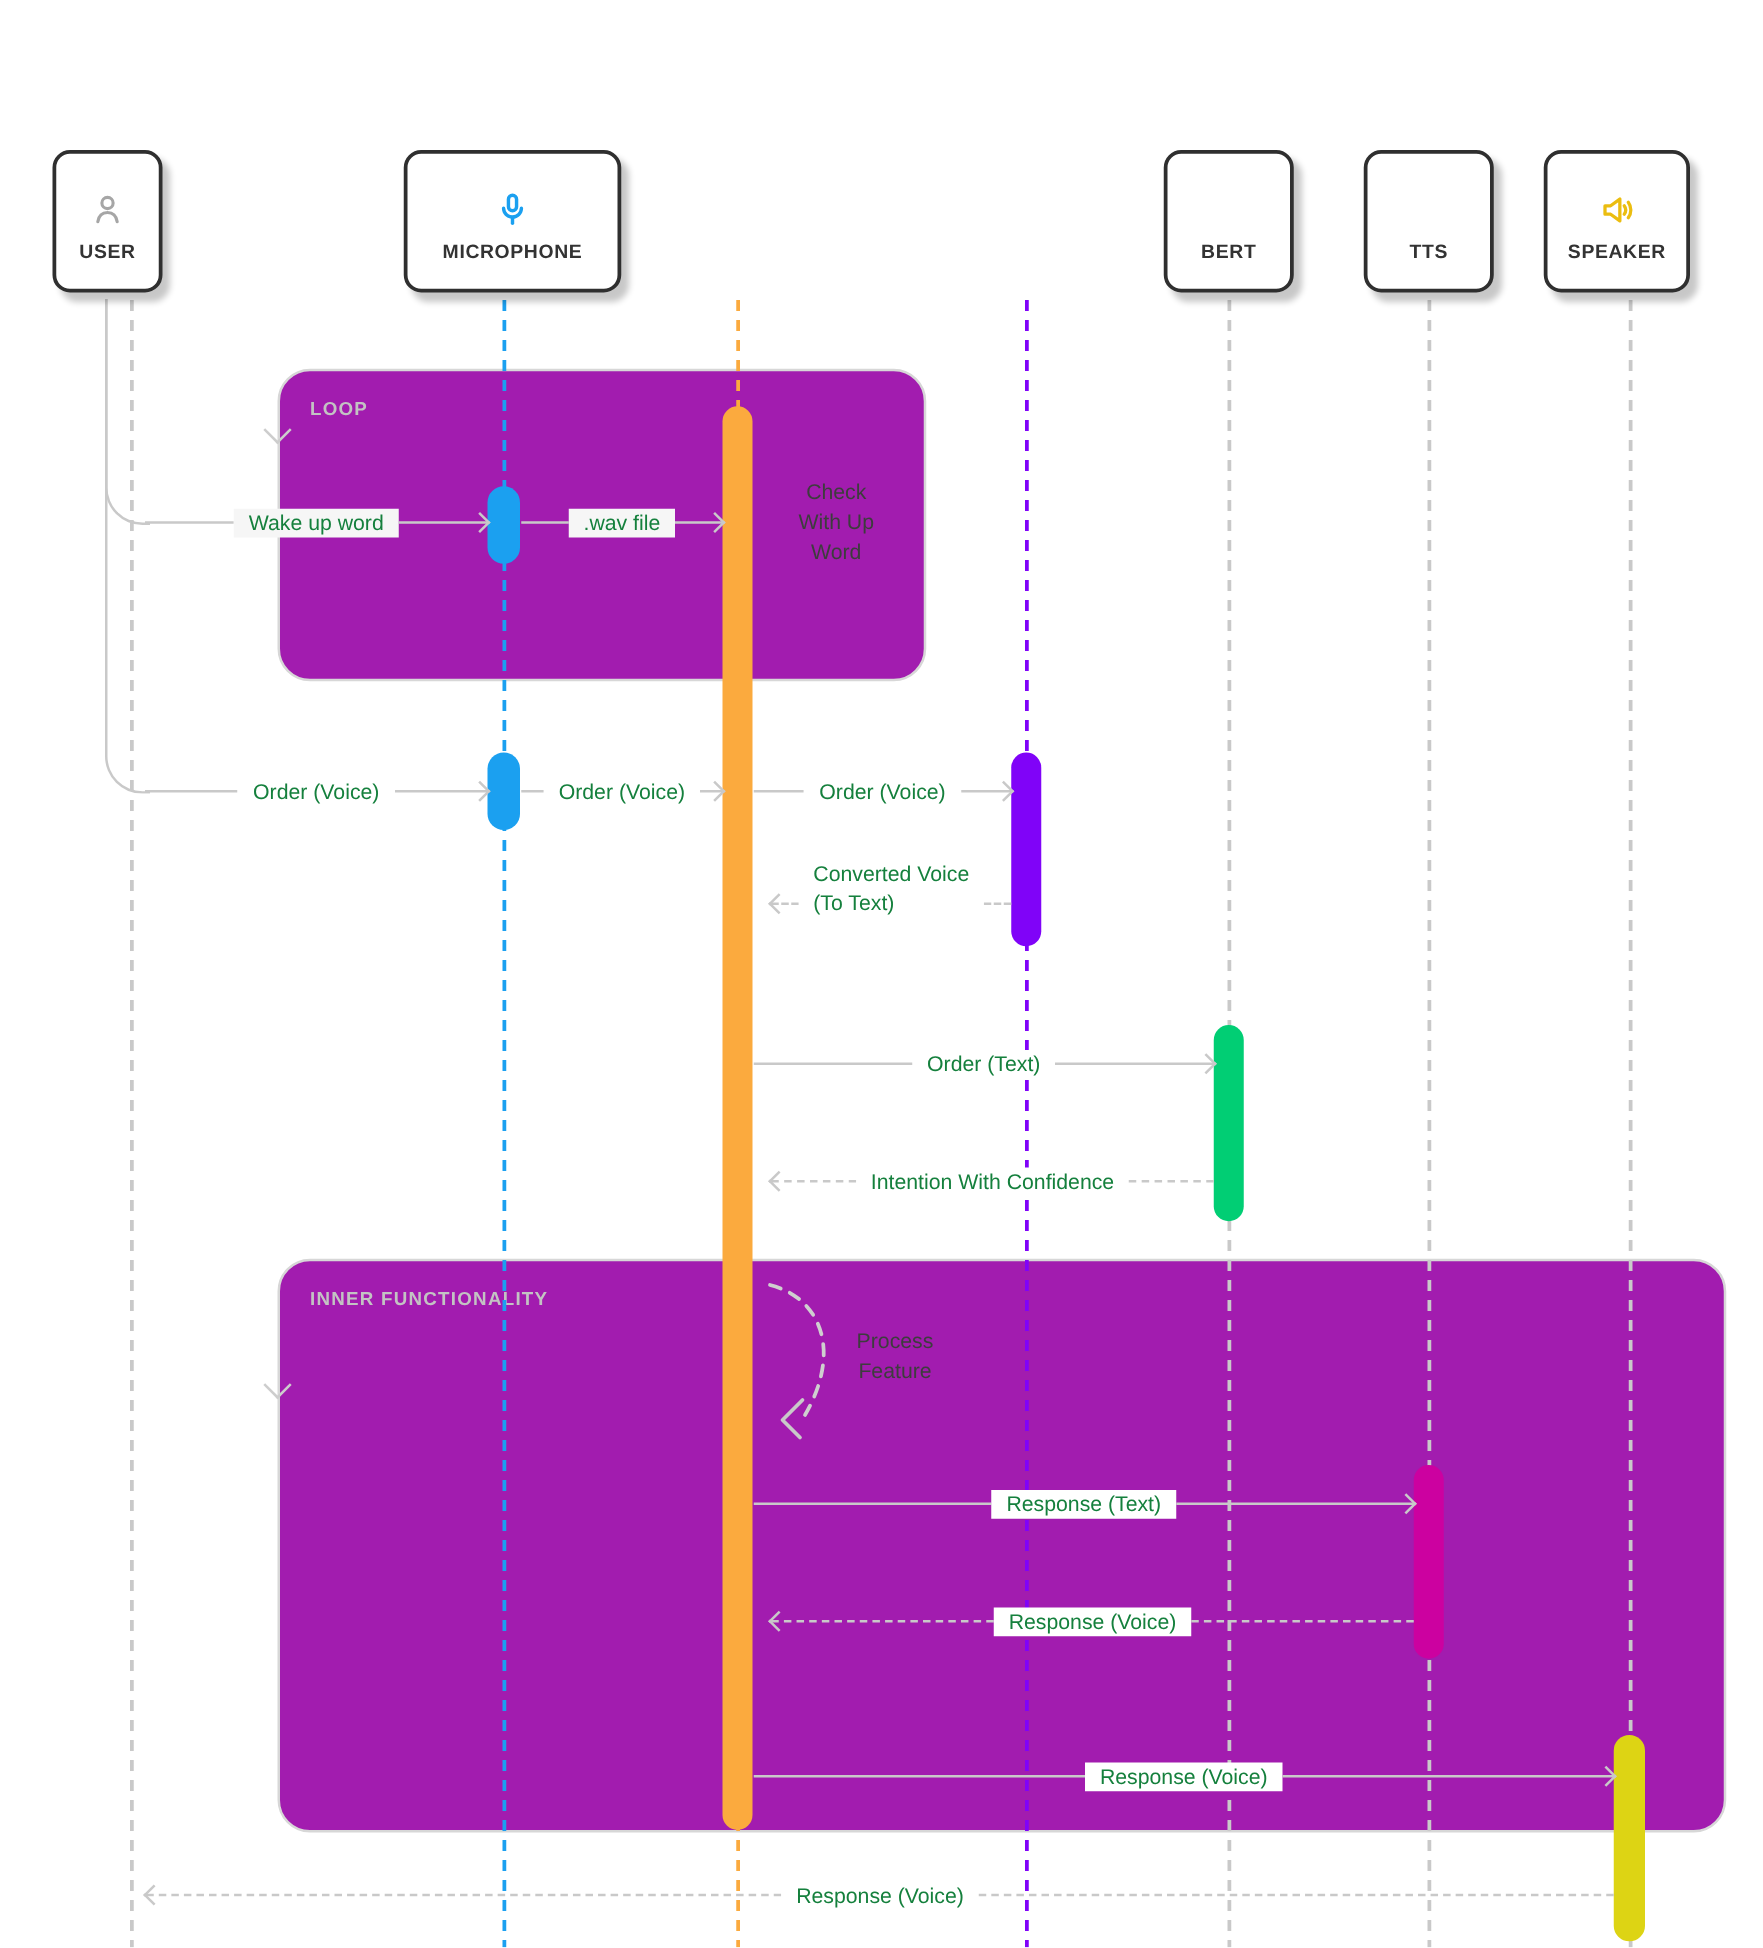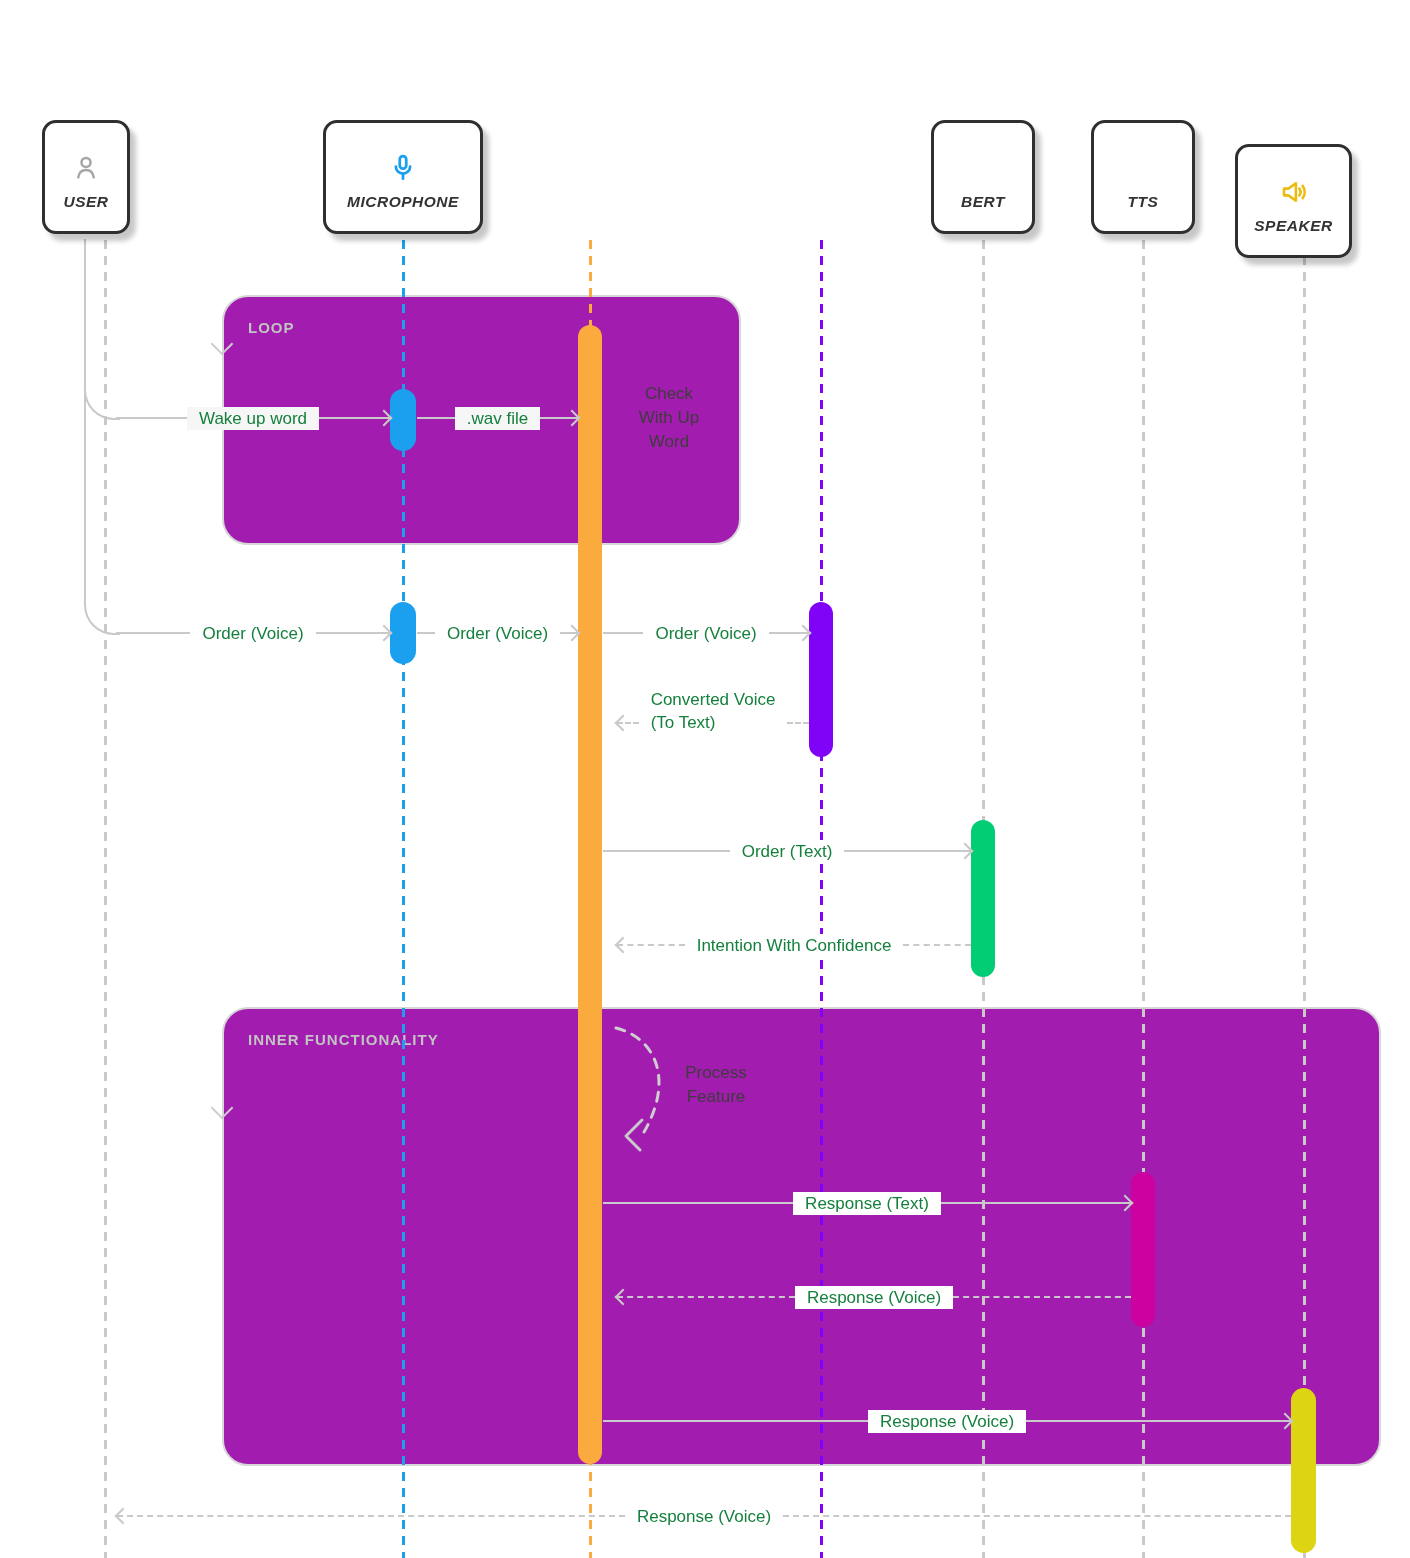--- a/index.html
+++ b/index.html
@@ -40,21 +40,21 @@
   
   .pbox {
     position:absolute; top:120px; height:114px; box-sizing:border-box;
     background:#ffffff; border:3px solid #2F2F2F; border-radius:14px;
     box-shadow:6px 7px 5px rgba(0,0,0,0.22); z-index:6;
     display:flex; flex-direction:column; align-items:center; justify-content:flex-end;
     padding-bottom:20px;
   }
   .pbox .p-icon { margin-bottom:10px; height:30px; display:flex; align-items:center; }
   .p-label {
-    font-style:italic; font-weight:600; font-size:15.5px; letter-spacing:0.5px;
+    font-weight:600; font-size:15.5px; letter-spacing:0.5px;
     color:#333333; white-space:nowrap;text-align:right;
   }
 
   
   .msg { position:absolute; height:0; display:flex; align-items:center; z-index:4; }
   .seg { flex:1; height:0; border-top:2.5px solid #C9C9C9; }
   .seg.dash { border-top-style:dashed; }
   .lbl {
     font-size:17px; color:#15803d; padding:0 12px; white-space:nowrap;
     background:#ffffff; line-height:23px;
@@ -226,42 +226,42 @@
   <div class="pbox" style="left:42px; width:88px;">
     <div class="p-icon">
       <svg width="30" height="30" viewBox="0 0 24 24" fill="none" stroke="#A6A6A6" stroke-width="2" stroke-linecap="round">
         <circle cx="12" cy="7.5" r="3.6"></circle>
         <path d="M5.8 19.5c.6-3.8 3-5.9 6.2-5.9s5.6 2.1 6.2 5.9"></path>
       </svg>
     </div>
     <div class="p-label">USER</div>
   </div>
 
-  <div class="pbox" style="left:323px; width:160px;">
+  <div class="pbox" style="left:323px; width:174px;">
     <div class="p-icon">
       <svg width="30" height="30" viewBox="0 0 24 24" fill="none" stroke="#1BA0F0" stroke-width="2.2" stroke-linecap="round">
         <rect x="9.4" y="2.5" width="5.2" height="10" rx="2.6"></rect>
         <path d="M6.3 10.8a5.7 5.7 0 0 0 11.4 0"></path>
         <line x1="12" y1="16.8" x2="12" y2="20.5"></line>
       </svg>
     </div>
     <div class="p-label">MICROPHONE</div>
   </div>
 
 
 
   <div class="pbox" style="left:1091px; width:104px;">
     <div class="p-label">TTS</div>
   </div>
 
   <div class="pbox" style="left:931px; width:104px;">
     <div class="p-label">BERT</div>
   </div>
 
-  <div class="pbox" style="left:1235px; width:117px;margin-top:24px;">
+  <div class="pbox" style="left:1235px; width:117px;">
     <div class="p-icon">
       <svg width="30" height="30" viewBox="0 0 24 24" fill="none" stroke="#EBBD10" stroke-width="2.1" stroke-linecap="round" stroke-linejoin="round">
         <path d="M4 9.3h3.6L13.5 5v14l-5.9-4.3H4z"></path>
         <path d="M16.3 9.3a4.6 4.6 0 0 1 0 5.4"></path>
         <path d="M18.9 7.1a8.2 8.2 0 0 1 0 9.8"></path>
       </svg>
     </div>
     <div class="p-label">SPEAKER</div>
   </div>
 

